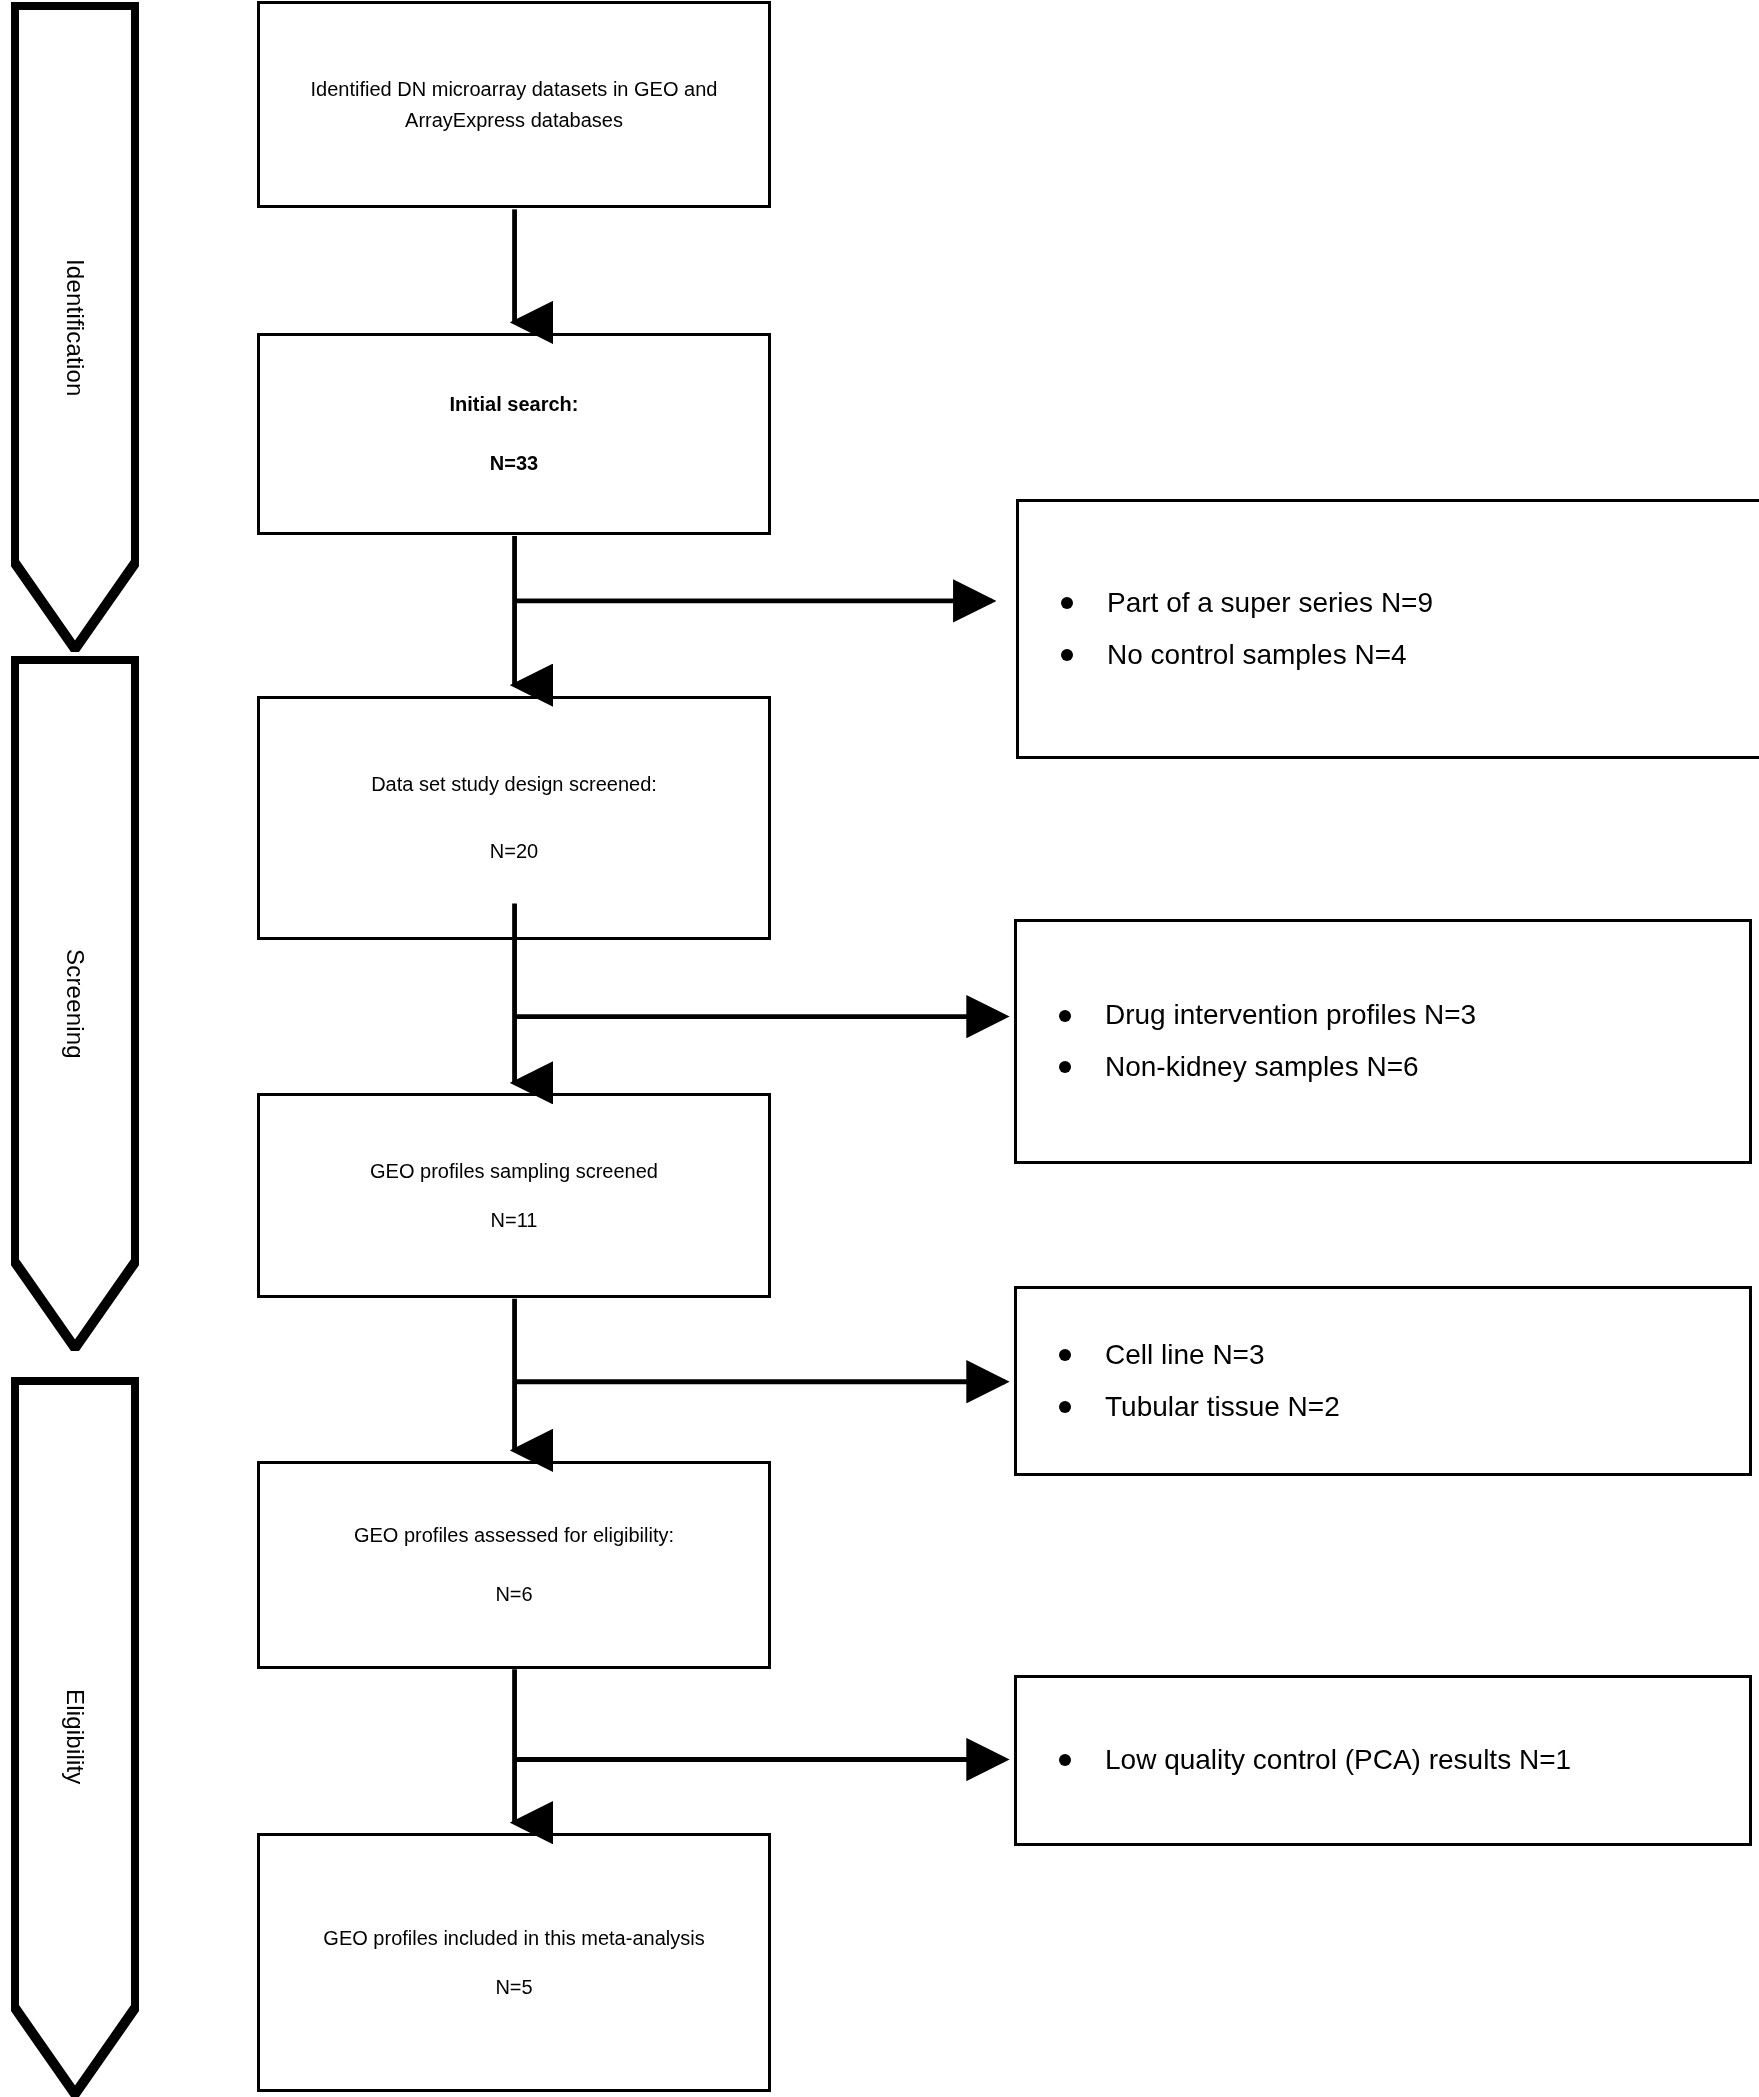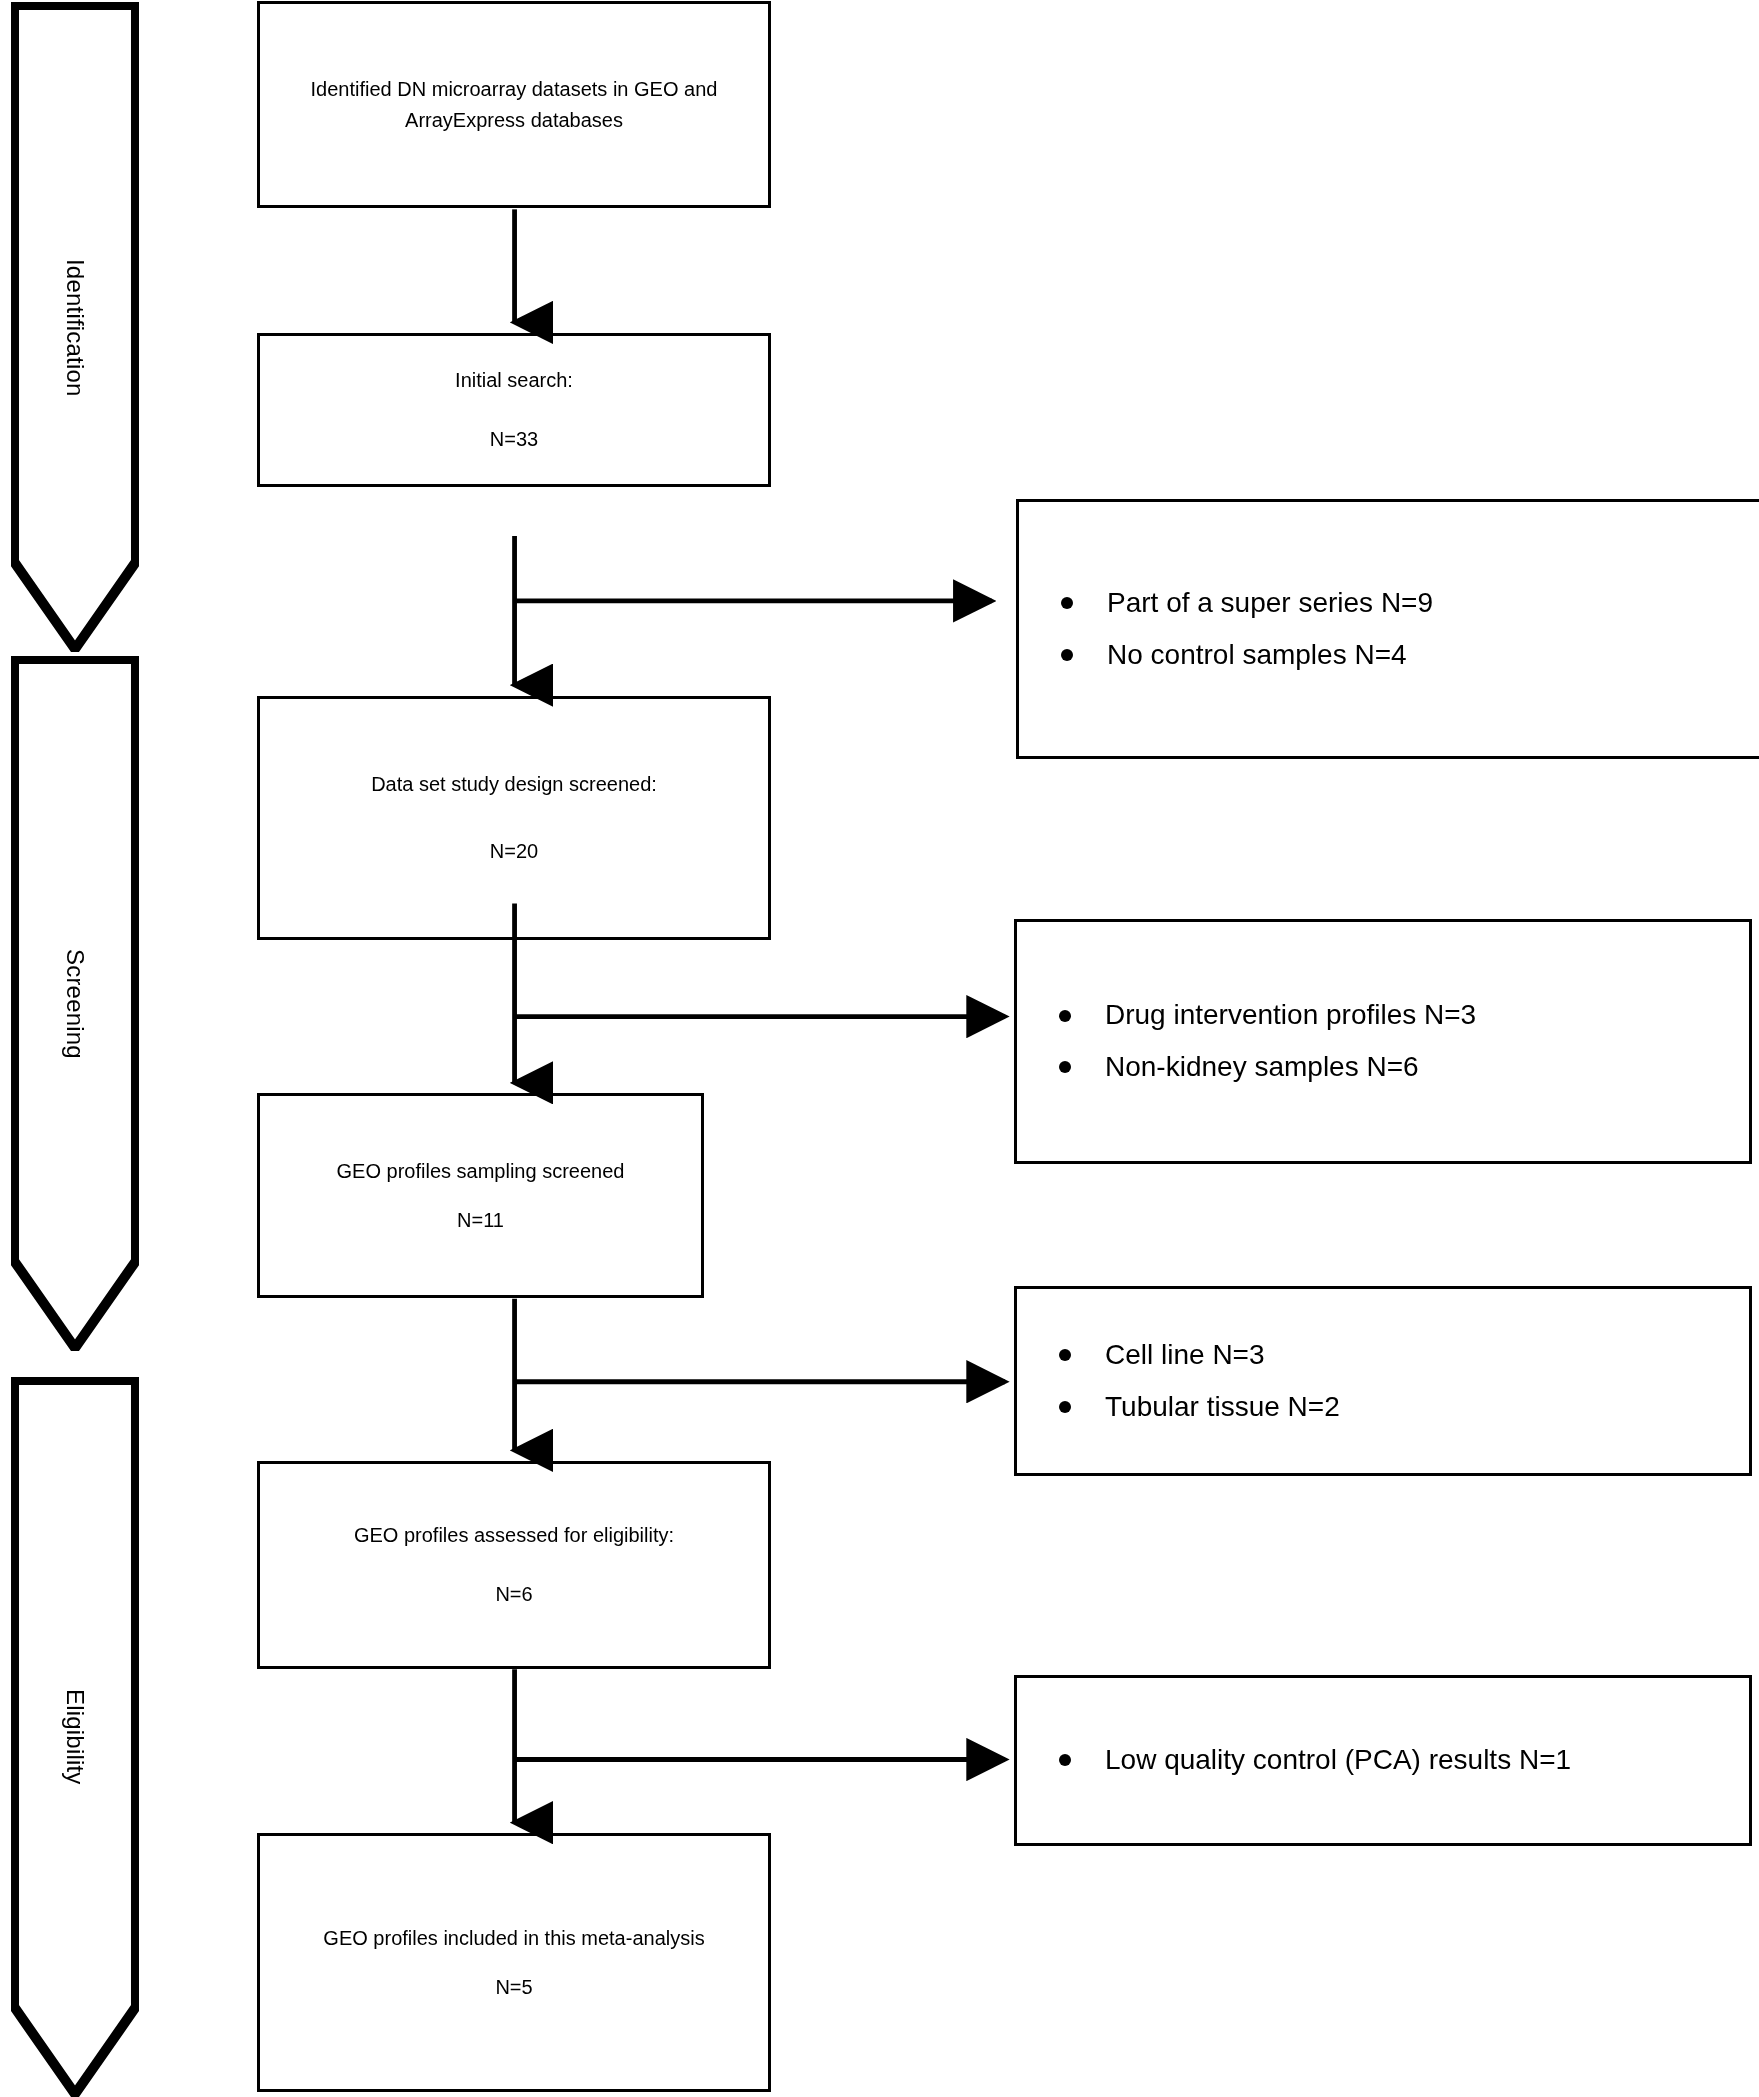--- a/index.html
+++ b/index.html
@@ -157,31 +157,31 @@
     </div>
     <div class="stage-label">
       <span>Eligibility</span>
     </div>
   </div>
 
   <div class="pbox" style="left:257px; top:1.2px; width:514px; height:207px;">
     <div class="title">Identified DN microarray datasets in GEO and ArrayExpress databases</div>
   </div>
 
-  <div class="pbox" style="left:257px; top:333px; width:514px; height:154px;">
+  <div class="pbox" style="left:257px; top:333px; width:514px; height:202px;font-weight:bold;">
     <div class="title">Initial search:</div>
     <div class="count">N=33</div>
   </div>
 
   <div class="pbox" style="left:257px; top:696px; width:514px; height:244px;gap:8px;">
     <div class="title">Data set study design screened:</div>
     <div class="count">N=20</div>
   </div>
 
-  <div class="pbox tight" style="left:257px; top:1093px; width:447px; height:205px;">
+  <div class="pbox tight" style="left:257px; top:1093px; width:514px; height:205px;">
     <div class="title">GEO profiles sampling screened</div>
     <div class="count">N=11</div>
   </div>
 
   <div class="pbox" style="left:257px; top:1461px; width:514px; height:208px;">
     <div class="title">GEO profiles assessed for eligibility:</div>
     <div class="count">N=6</div>
   </div>
 
   <div class="pbox tight" style="left:257px; top:1833px; width:514px; height:259px;">

